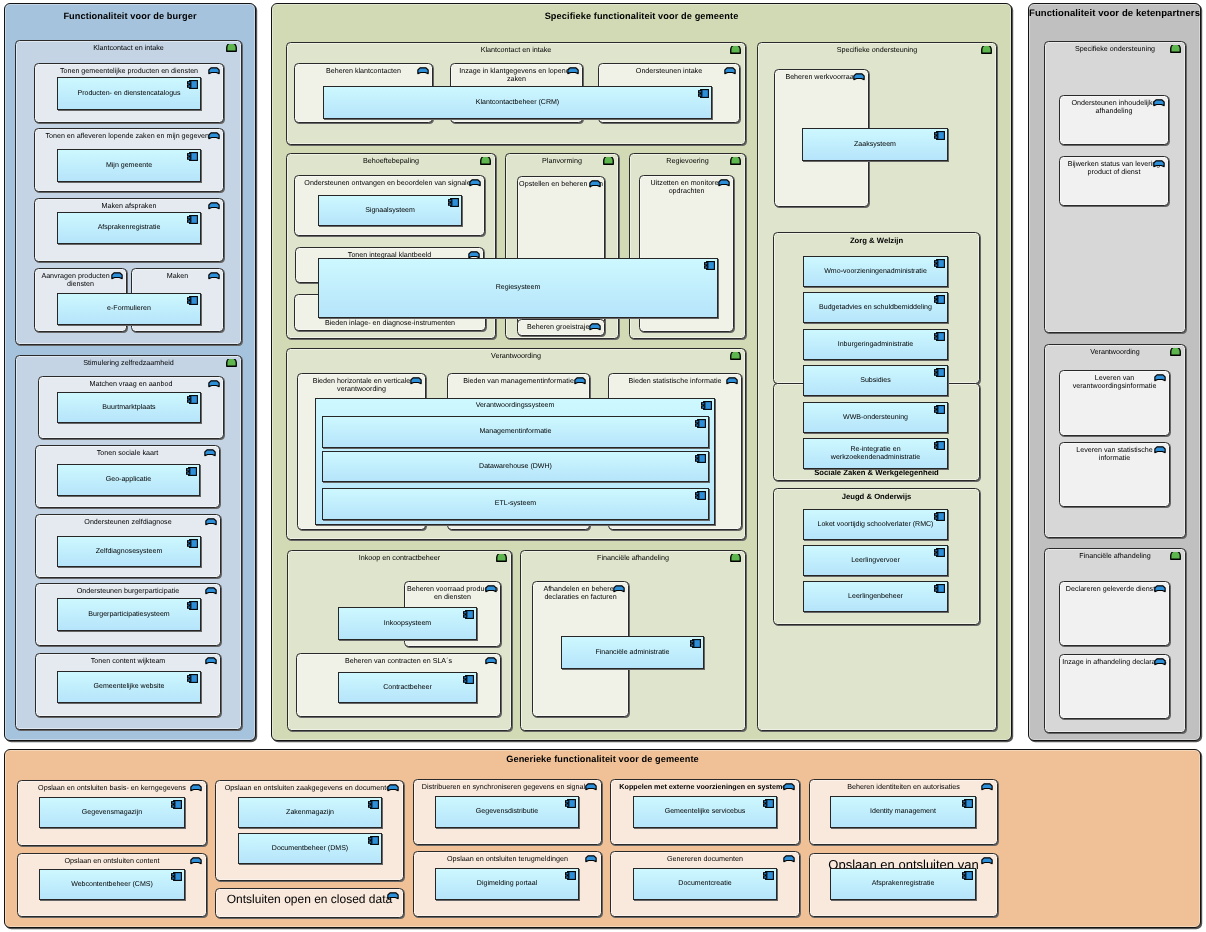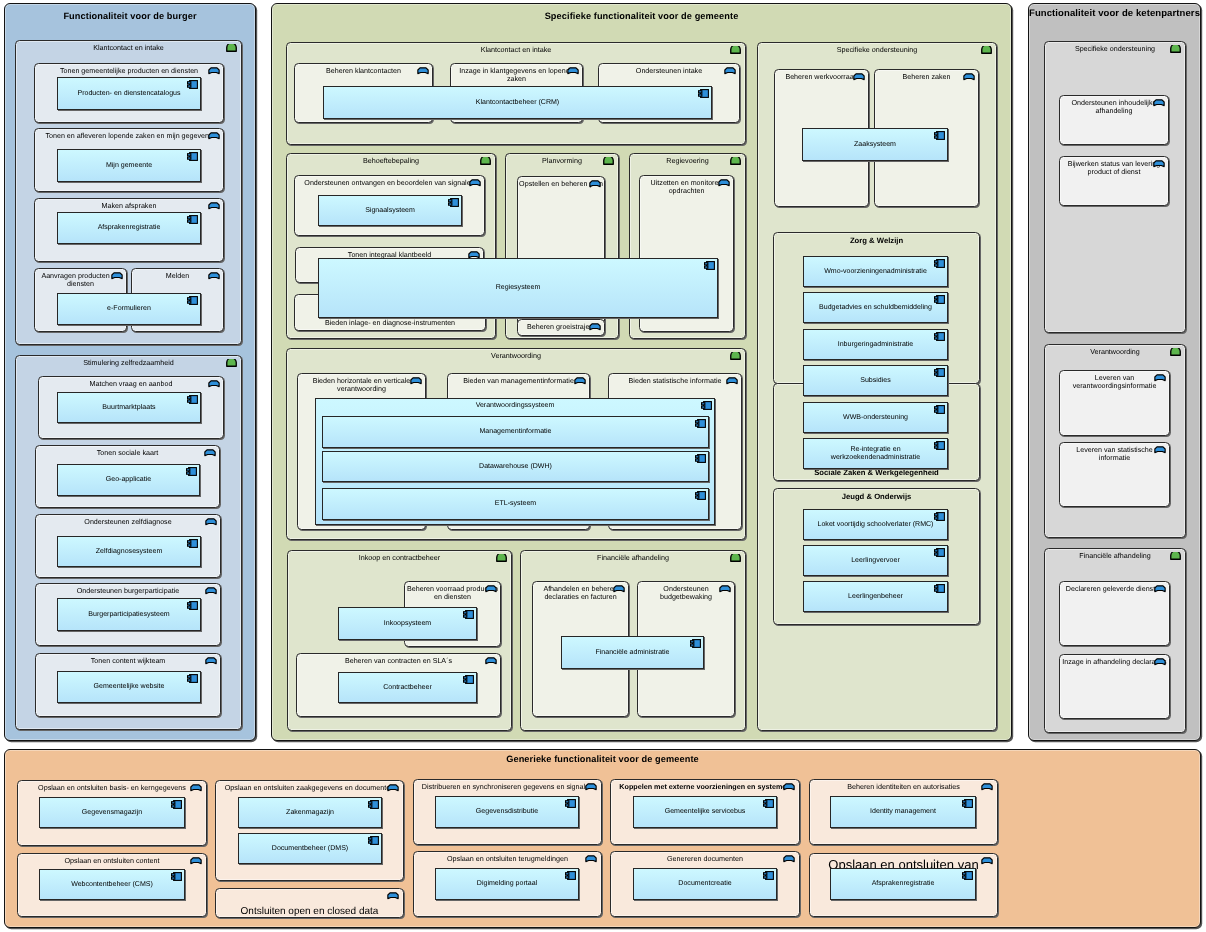--- a/index.html
+++ b/index.html
@@ -179,21 +179,21 @@
     </div>
     <div class="grp" style="left: 215px; top: 780px; width: 189px; height: 101px; background: rgb(249, 233, 220);">
       <div class="grp-title" style="top: 2.5px; font-size: 7.2px;">Opslaan en ontsluiten zaakgegevens en documenten</div>
       <div class="icn" style="right: 4px; top: 3px;">
         <svg width="12" height="7.5" viewBox="0 0 12 7.5">
           <path d="M0.85 6.6 L0.85 3.0 L3.0 0.85 L9.0 0.85 L11.15 3.0 L11.15 6.6 L8.3 5.5 L3.7 5.5 Z" fill="#2e8fd9" stroke="#000" stroke-width="1.15" stroke-linejoin="round"></path>
         </svg>
       </div>
     </div>
     <div class="grp" style="left: 215px; top: 888px; width: 189px; height: 30px; background: rgb(249, 233, 220);">
-      <div class="grp-title" style="top: 17px; font-size: 10px;">Ontsluiten open en closed data</div>
+      <div class="grp-title" style="top: 3px; font-size: 12px;">Ontsluiten open en closed data</div>
       <div class="icn" style="right: 4px; top: 3px;">
         <svg width="12" height="7.5" viewBox="0 0 12 7.5">
           <path d="M0.85 6.6 L0.85 3.0 L3.0 0.85 L9.0 0.85 L11.15 3.0 L11.15 6.6 L8.3 5.5 L3.7 5.5 Z" fill="#2e8fd9" stroke="#000" stroke-width="1.15" stroke-linejoin="round"></path>
         </svg>
       </div>
     </div>
     <div class="grp" style="left: 413px; top: 779px; width: 189px; height: 66px; background: rgb(249, 233, 220);">
       <div class="grp-title" style="top: 2.5px; font-size: 7.2px;">Distribueren en synchroniseren gegevens en signalen</div>
       <div class="icn" style="right: 4px; top: 3px;">
         <svg width="12" height="7.5" viewBox="0 0 12 7.5">
@@ -267,21 +267,21 @@
     </div>
     <div class="fn" style="left: 34px; top: 268px; width: 93px; height: 64px; background: rgb(228, 234, 240);">
       <div class="fn-title" style="font-size: 7.15px;">Aanvragen producten en diensten</div>
       <div class="icn" style="right: 3px; top: 3px;">
         <svg width="12" height="7.5" viewBox="0 0 12 7.5">
           <path d="M0.85 6.6 L0.85 3.0 L3.0 0.85 L9.0 0.85 L11.15 3.0 L11.15 6.6 L8.3 5.5 L3.7 5.5 Z" fill="#2e8fd9" stroke="#000" stroke-width="1.15" stroke-linejoin="round"></path>
         </svg>
       </div>
     </div>
     <div class="fn" style="left: 131px; top: 268px; width: 93px; height: 64px; background: rgb(228, 234, 240);">
-      <div class="fn-title" style="font-size: 7.15px;">Melden</div>
+      <div class="fn-title" style="font-size: 7.15px;">Maken</div>
       <div class="icn" style="right: 3px; top: 3px;">
         <svg width="12" height="7.5" viewBox="0 0 12 7.5">
           <path d="M0.85 6.6 L0.85 3.0 L3.0 0.85 L9.0 0.85 L11.15 3.0 L11.15 6.6 L8.3 5.5 L3.7 5.5 Z" fill="#2e8fd9" stroke="#000" stroke-width="1.15" stroke-linejoin="round"></path>
         </svg>
       </div>
     </div>
     <div class="fn" style="left: 38px; top: 376px; width: 186px; height: 63px; background: rgb(228, 234, 240);">
       <div class="fn-title" style="font-size: 7.15px;">Matchen vraag en aanbod</div>
       <div class="icn" style="right: 3px; top: 3px;">
         <svg width="12" height="7.5" viewBox="0 0 12 7.5">
@@ -434,38 +434,22 @@
       </div>
     </div>
     <div class="fn" style="left: 532px; top: 581px; width: 97px; height: 136px; background: rgb(240, 242, 232);">
       <div class="fn-title" style="font-size: 7.15px;">Afhandelen en beheren declaraties en facturen</div>
       <div class="icn" style="right: 3px; top: 3px;">
         <svg width="12" height="7.5" viewBox="0 0 12 7.5">
           <path d="M0.85 6.6 L0.85 3.0 L3.0 0.85 L9.0 0.85 L11.15 3.0 L11.15 6.6 L8.3 5.5 L3.7 5.5 Z" fill="#2e8fd9" stroke="#000" stroke-width="1.15" stroke-linejoin="round"></path>
         </svg>
       </div>
     </div>
-    <div class="fn" style="left: 637px; top: 581px; width: 98px; height: 136px; background: rgb(240, 242, 232);">
-      <div class="fn-title" style="font-size: 7.15px;">Ondersteunen budgetbewaking</div>
-      <div class="icn" style="right: 3px; top: 3px;">
-        <svg width="12" height="7.5" viewBox="0 0 12 7.5">
-          <path d="M0.85 6.6 L0.85 3.0 L3.0 0.85 L9.0 0.85 L11.15 3.0 L11.15 6.6 L8.3 5.5 L3.7 5.5 Z" fill="#2e8fd9" stroke="#000" stroke-width="1.15" stroke-linejoin="round"></path>
-        </svg>
-      </div>
-    </div>
     <div class="fn" style="left: 774px; top: 69px; width: 95px; height: 138px; background: rgb(240, 242, 232);">
       <div class="fn-title" style="font-size: 7.15px;">Beheren werkvoorraad</div>
-      <div class="icn" style="right: 3px; top: 3px;">
-        <svg width="12" height="7.5" viewBox="0 0 12 7.5">
-          <path d="M0.85 6.6 L0.85 3.0 L3.0 0.85 L9.0 0.85 L11.15 3.0 L11.15 6.6 L8.3 5.5 L3.7 5.5 Z" fill="#2e8fd9" stroke="#000" stroke-width="1.15" stroke-linejoin="round"></path>
-        </svg>
-      </div>
-    </div>
-    <div class="fn" style="left: 874px; top: 69px; width: 105px; height: 138px; background: rgb(240, 242, 232);">
-      <div class="fn-title" style="font-size: 7.15px;">Beheren zaken</div>
       <div class="icn" style="right: 3px; top: 3px;">
         <svg width="12" height="7.5" viewBox="0 0 12 7.5">
           <path d="M0.85 6.6 L0.85 3.0 L3.0 0.85 L9.0 0.85 L11.15 3.0 L11.15 6.6 L8.3 5.5 L3.7 5.5 Z" fill="#2e8fd9" stroke="#000" stroke-width="1.15" stroke-linejoin="round"></path>
         </svg>
       </div>
     </div>
     <div class="fn" style="left: 1059px; top: 95px; width: 110px; height: 50px; background: rgb(241, 241, 241);">
       <div class="fn-title" style="font-size: 7.15px;">Ondersteunen inhoudelijke afhandeling</div>
       <div class="icn" style="right: 3px; top: 3px;">
         <svg width="12" height="7.5" viewBox="0 0 12 7.5">

